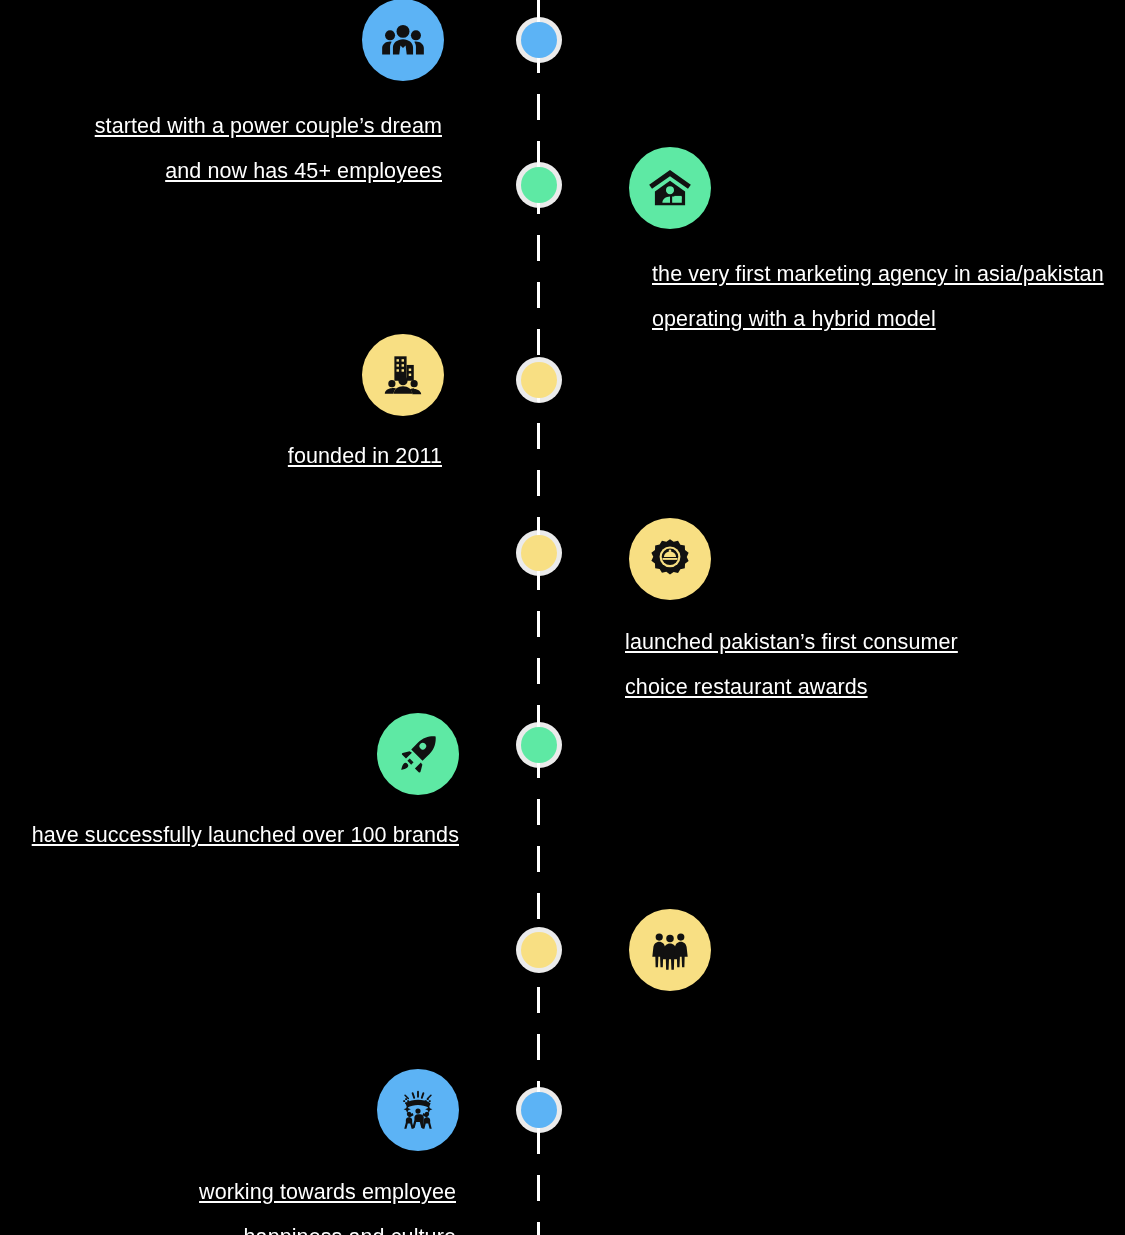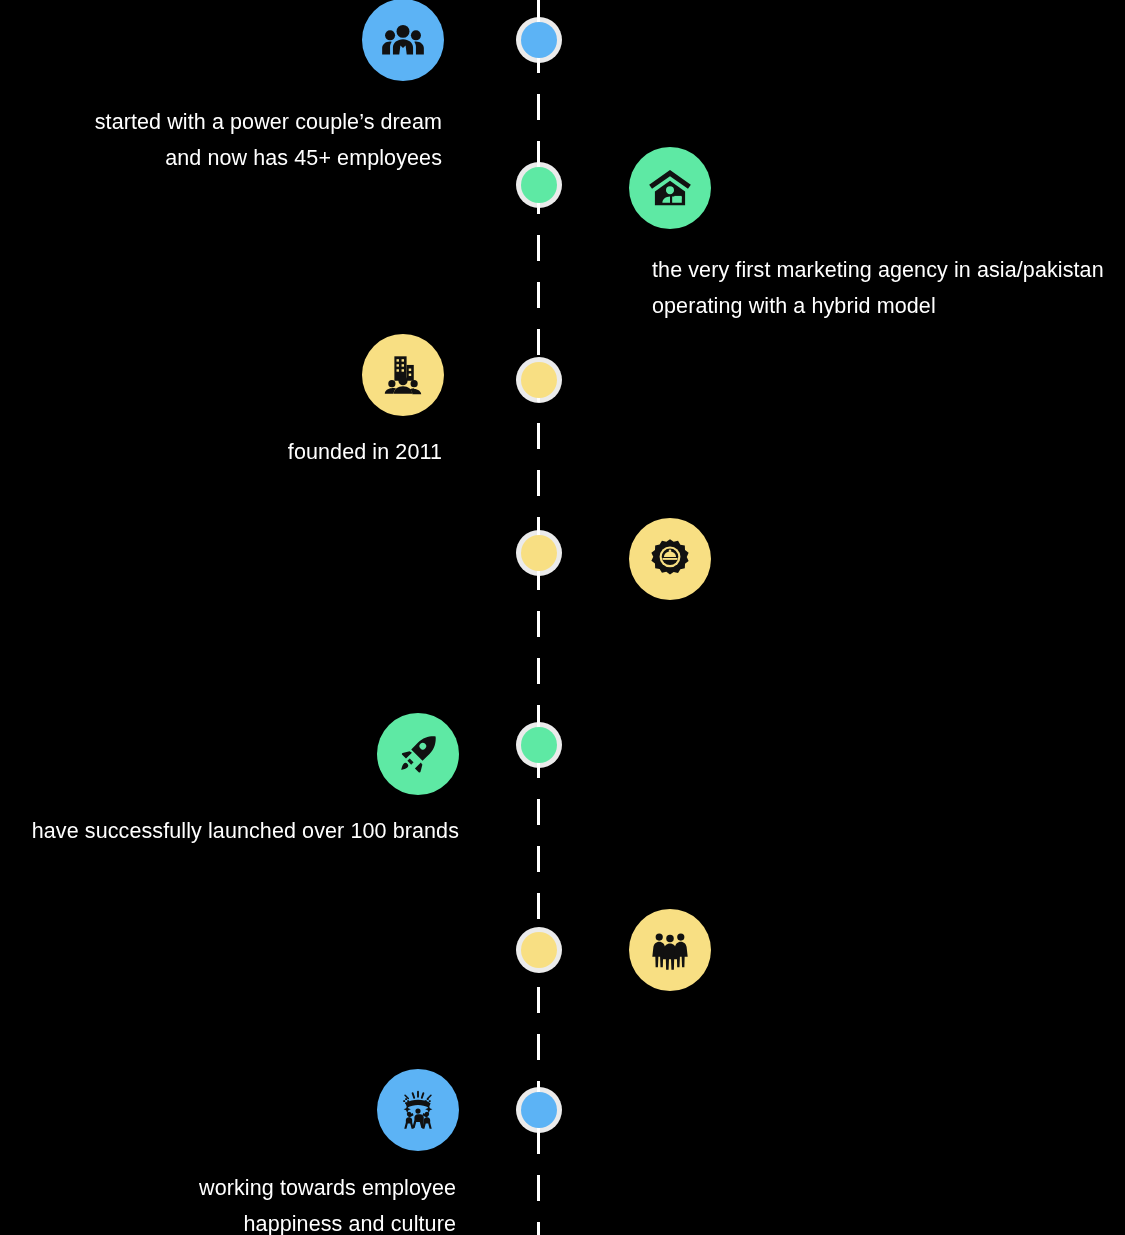--- a/index.html
+++ b/index.html
@@ -80,24 +80,25 @@
     display: block;
     width: 46px;
     height: 46px;
   }
 
   
   .caption {
     position: absolute;
     color: #ffffff;
     font-size: 21.5px;
-    line-height: 36px;
+    line-height: 45px;
     letter-spacing: 0.1px;
     white-space: pre-line;
     font-family: "Liberation Sans", sans-serif;
+    text-decoration: underline;
   }
   .caption.right-aligned { text-align: right; }
   .caption.left-aligned  { text-align: left; }
 </style>
 </head>
 <body>
 
 <div id="stage">
 
   <div class="spine"></div>
@@ -176,20 +177,22 @@
       <g fill="#111111">
         <path d="M32 4.5l5.1 3.6 6.1-1.4 3.2 5.4 6.2 1.2.3 6.3 5 3.8-2.6 5.7 2.6 5.7-5 3.8-.3 6.3-6.2 1.2-3.2 5.4-6.1-1.4L32 53.5l-5.1-3.6-6.1 1.4-3.2-5.4-6.2-1.2-.3-6.3-5-3.8 2.6-5.7-2.6-5.7 5-3.8.3-6.3 6.2-1.2 3.2-5.4 6.1 1.4z"></path>
         <circle cx="32" cy="29" r="14.5" fill="#F8DF83"></circle>
         <circle cx="32" cy="29" r="11.5"></circle>
         <path d="M32 21.5c-4.6 0-8.4 3.4-8.4 7.7h16.8c0-4.3-3.8-7.7-8.4-7.7z" fill="#F8DF83"></path>
         <rect x="21.6" y="30.6" width="20.8" height="2.6" fill="#F8DF83"></rect>
         <circle cx="32" cy="20.5" r="1.7" fill="#F8DF83"></circle>
       </g>
     </svg>
   </div>
+  <div class="caption left-aligned" style="left:625px; top:620px; width:460px;">launched pakistan’s first consumer
+choice restaurant awards</div>
 
   <div class="dot" style="left:539px; top:745px;">
     <div class="dot-ring"></div>
     <div class="dot-core" style="background:#5EE9A4;"></div>
   </div>
   <div class="medallion" style="left:377px; top:713px; background:#5EE9A4;">
     <svg viewBox="0 0 64 64" aria-hidden="true">
       <g fill="#111111">
         <path d="M56.5 7.5c-7.6-.9-17.3 1.4-24.4 8.5L22.6 25.7l15.7 15.7 9.7-9.5c7.1-7.1 9.4-16.8 8.5-24.4zM42 24.5a4.7 4.7 0 0 1-6.6 0 4.7 4.7 0 0 1 0-6.6 4.7 4.7 0 0 1 6.6 0 4.7 4.7 0 0 1 0 6.6z"></path>
         <path d="M20.3 28l-9.6 2.6c-1.1.3-1.5 1.7-.7 2.5l5.3 5.3 8.3-8.3z"></path>

